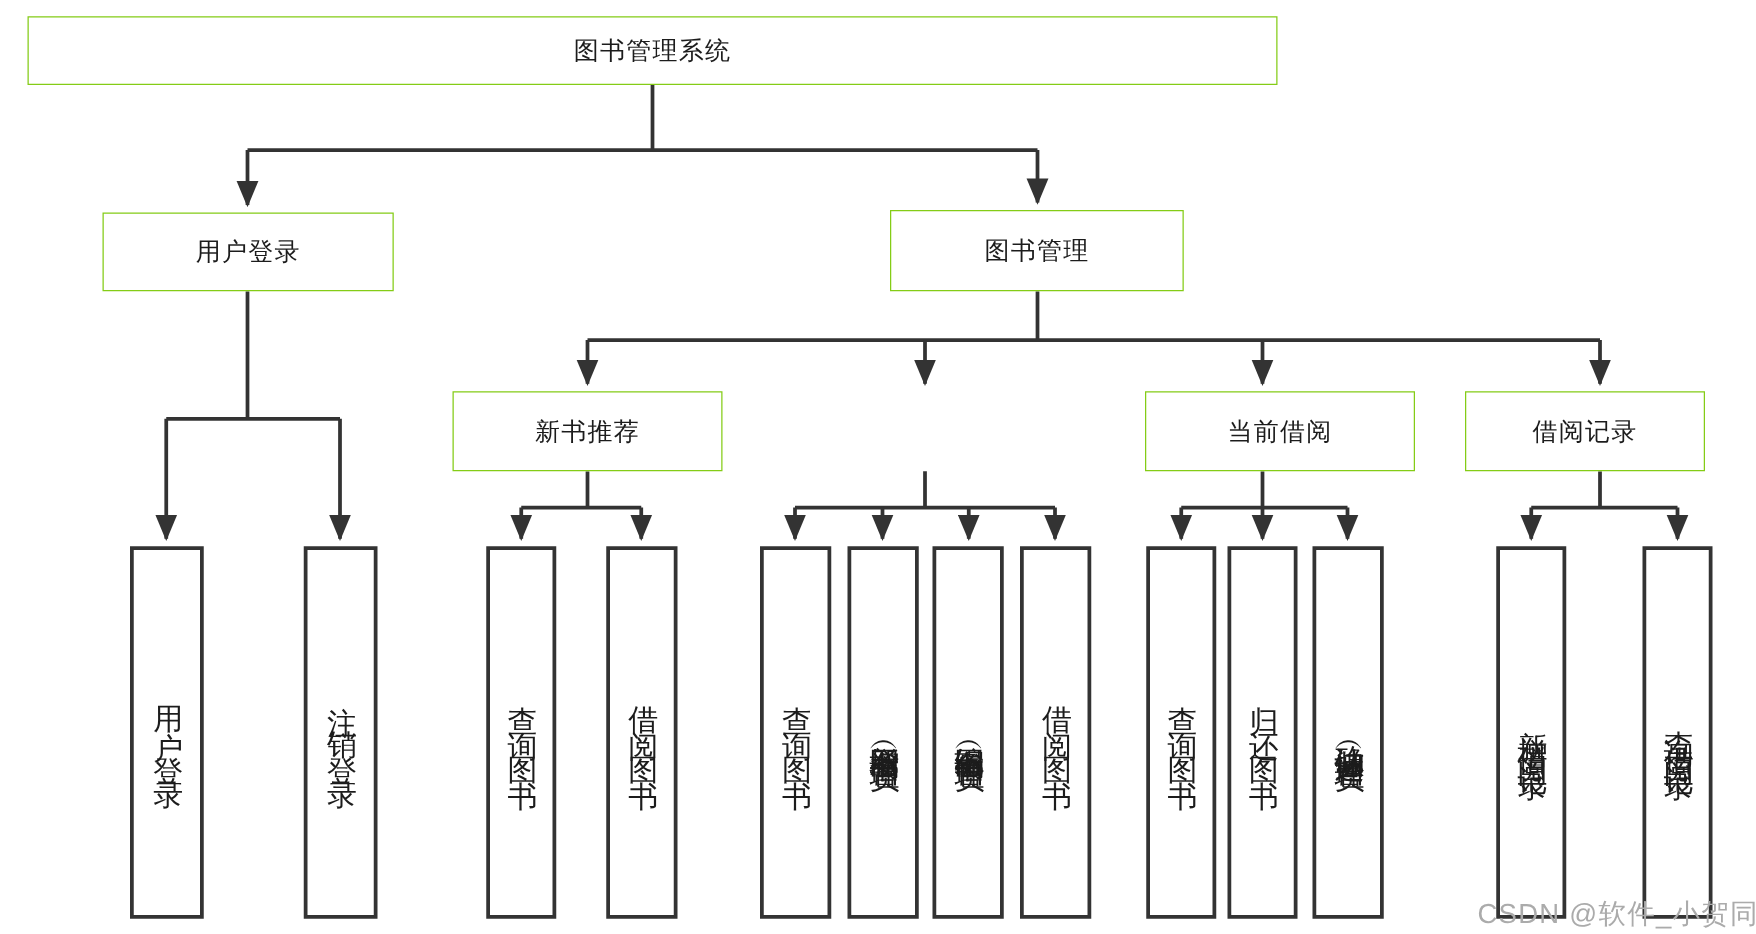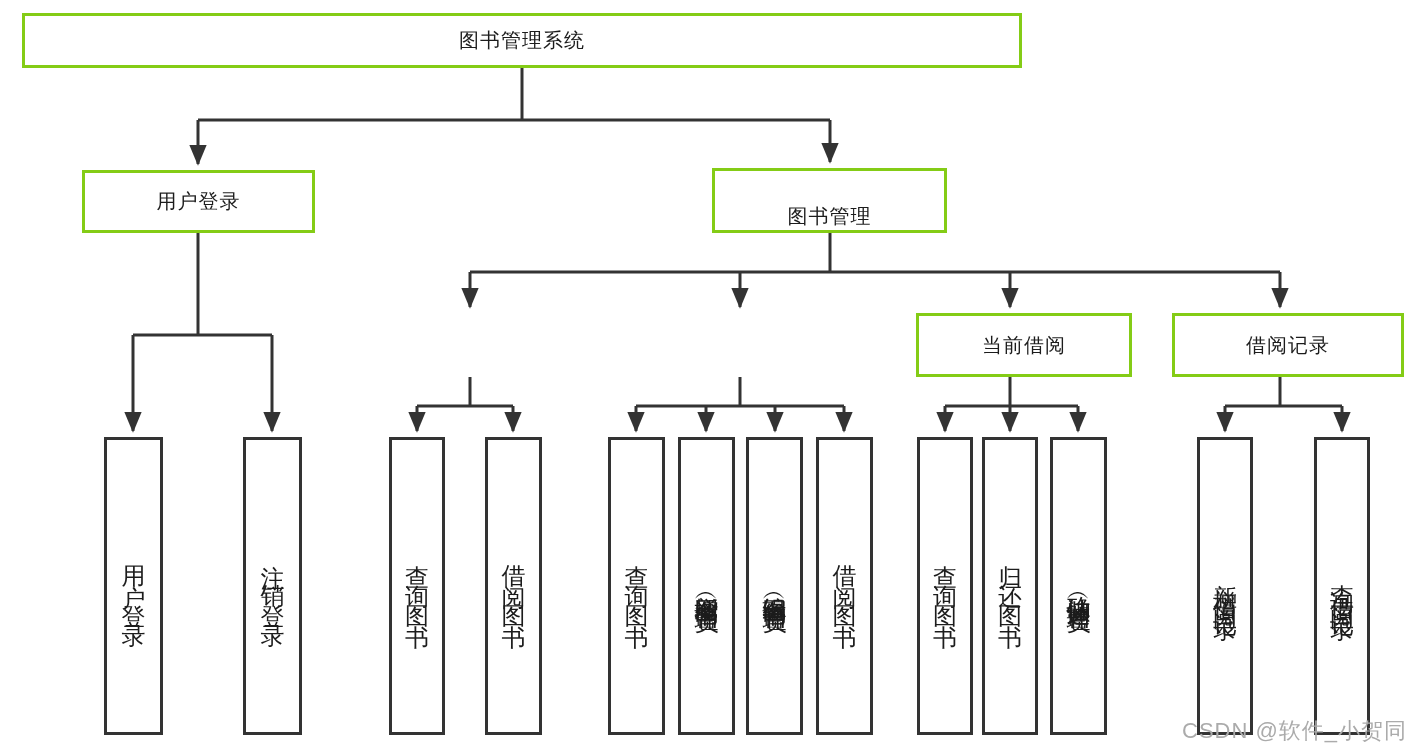--- a/index.html
+++ b/index.html
@@ -8,21 +8,21 @@
     width: 1405px;
     height: 747px;
     background: #ffffff;
     font-family: "Liberation Sans", sans-serif;
     overflow: hidden;
   }
   #wires { position: absolute; left: 0; top: 0; width: 1405px; height: 747px; }
   .hbox {
     position: absolute;
     box-sizing: border-box;
-    border: 3px solid #84cc16;
+    border: 1px solid #84cc16;
     background: #ffffff;
     display: flex;
     align-items: center;
     justify-content: center;
     font-size: 20px;
     letter-spacing: 1px;
     color: #1c1c1c;
     z-index: 2;
   }
   .vbox {
@@ -119,28 +119,31 @@
     </g>
   </svg>
 
   <div class="hbox" style="left:22px; top:13px; width:1000px; height:55px;">
     <span>图书管理系统</span>
   </div>
 
   <div class="hbox" style="left:82px; top:170px; width:233px; height:63px;">
     <span>用户登录</span>
   </div>
-  <div class="hbox" style="left:712px; top:168px; width:235px; height:65px;align-items:flex-end;">
+  <div class="hbox" style="left:712px; top:168px; width:235px; height:65px;">
     <span>图书管理</span>
   </div>
 
+  <div class="hbox" style="left:362px; top:313px; width:216px; height:64px;">
+    <span>新书推荐</span>
+  </div>
   <div class="hbox" style="left:902px; top:313px; width:216px; height:64px;margin-left:14px;">
     <span>当前借阅</span>
   </div>
-  <div class="hbox" style="left:1172px; top:313px; width:232px; height:64px;">
+  <div class="hbox" style="left:1172px; top:313px; width:192px; height:64px;">
     <span>借阅记录</span>
   </div>
 
   <div class="vbox" style="left:104px; width:59px;">
     <span class="vlabel">用户登录</span>
   </div>
   <div class="vbox" style="left:243px; width:59px;">
     <span class="vlabel">注销登录</span>
   </div>
 

